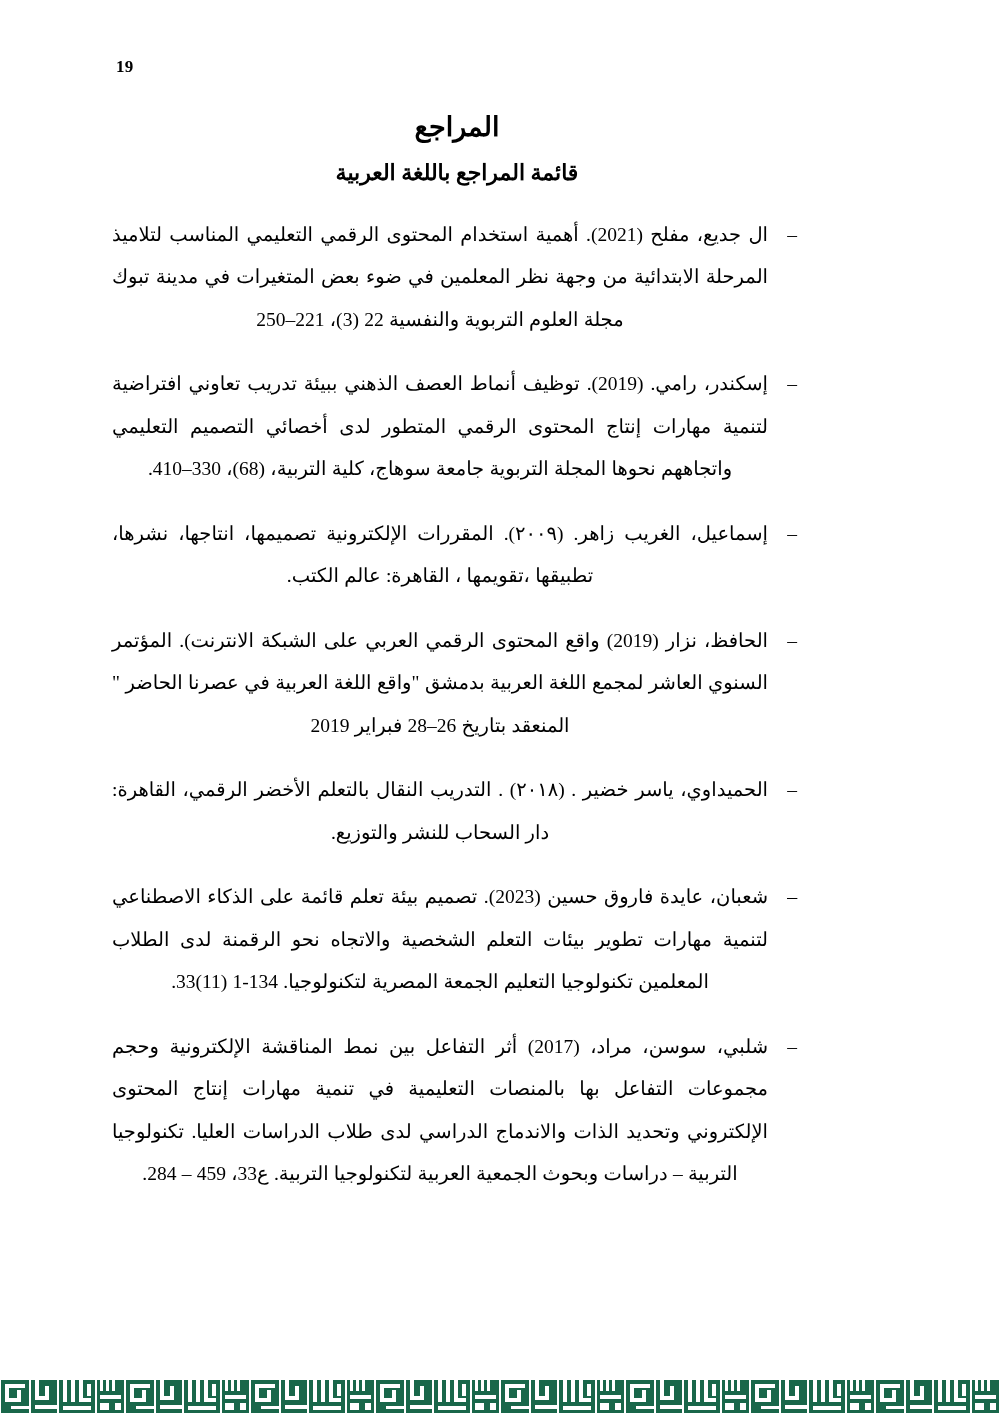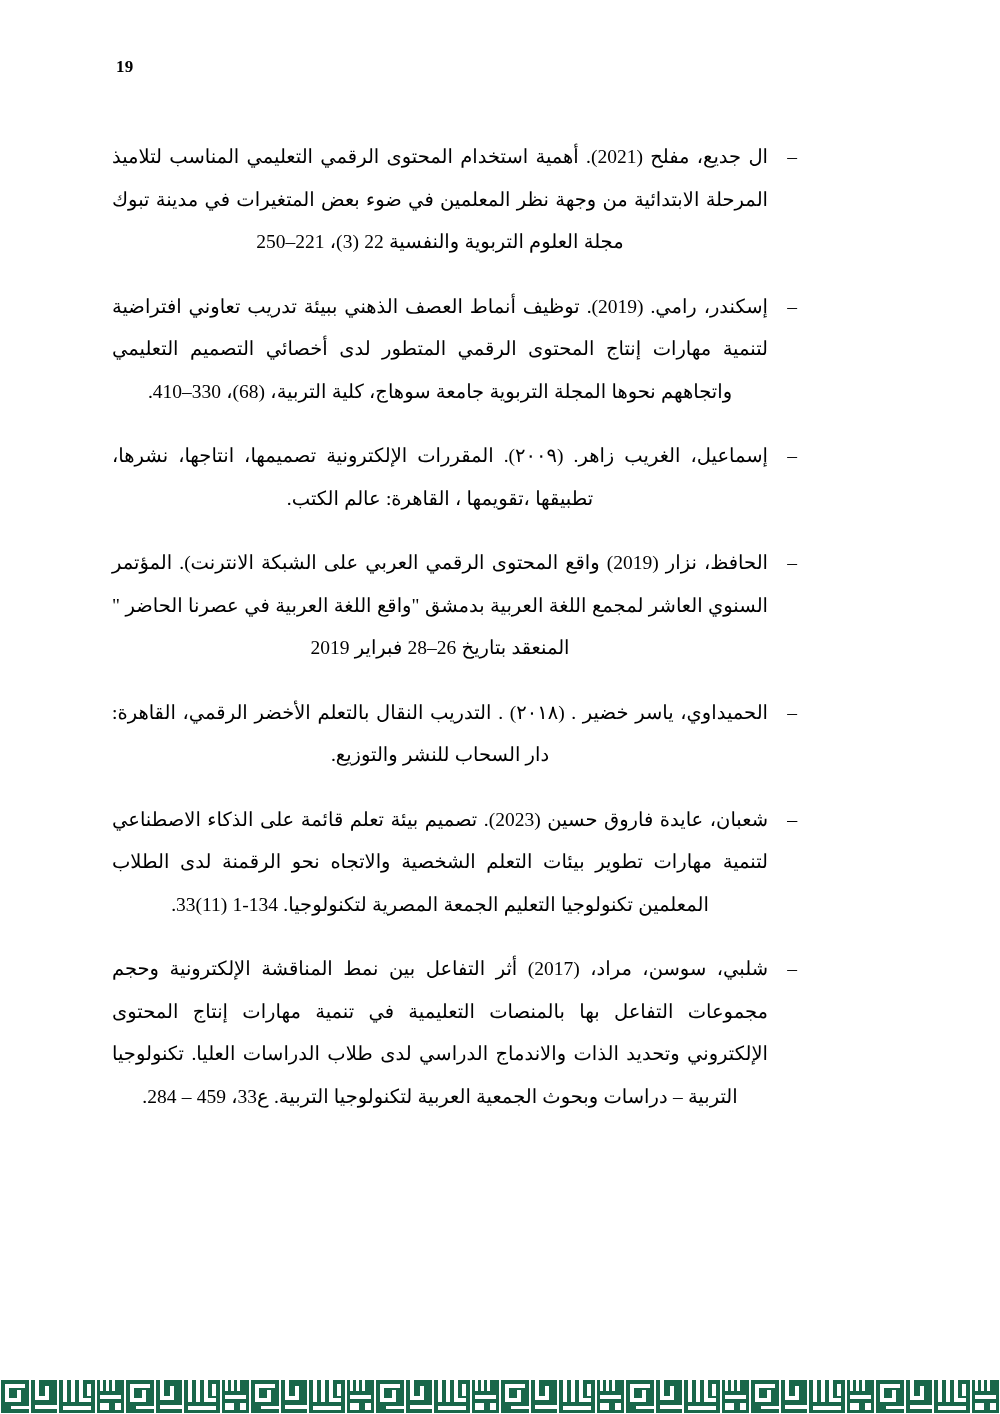--- a/index.html
+++ b/index.html
@@ -110,21 +110,23 @@
 </style>
 </head>
 <body>
 
 <div class="page">
 
   <div class="page-number">19</div>
 
   <div class="content">
 
+    <h1 class="doc-title">المراجع</h1>
 
+    <h2 class="doc-subtitle">قائمة المراجع باللغة العربية</h2>
 
     <div class="ref-list">
         <div class="ref-item"><span class="dash">–</span><span>ال جديع، مفلح (2021). أهمية استخدام المحتوى الرقمي التعليمي المناسب لتلاميذ المرحلة الابتدائية من وجهة نظر المعلمين في ضوء بعض المتغيرات في مدينة تبوك مجلة العلوم التربوية والنفسية 22 (3)، 221–250</span></div>
         <div class="ref-item"><span class="dash">–</span><span>إسكندر، رامي. (2019). توظيف أنماط العصف الذهني ببيئة تدريب تعاوني افتراضية لتنمية مهارات إنتاج المحتوى الرقمي المتطور لدى أخصائي التصميم التعليمي واتجاههم نحوها المجلة التربوية جامعة سوهاج، كلية التربية، (68)، 330–410.</span></div>
         <div class="ref-item"><span class="dash">–</span><span>إسماعيل، الغريب زاهر. (٢٠٠٩). المقررات الإلكترونية تصميمها، انتاجها، نشرها، تطبيقها ،تقويمها ، القاهرة: عالم الكتب.</span></div>
         <div class="ref-item"><span class="dash">–</span><span>الحافظ، نزار (2019) واقع المحتوى الرقمي العربي على الشبكة الانترنت). المؤتمر السنوي العاشر لمجمع اللغة العربية بدمشق "واقع اللغة العربية في عصرنا الحاضر " المنعقد بتاريخ 26–28 فبراير 2019</span></div>
         <div class="ref-item"><span class="dash">–</span><span>الحميداوي، ياسر خضير . (٢٠١٨) . التدريب النقال بالتعلم الأخضر الرقمي، القاهرة: دار السحاب للنشر والتوزيع.</span></div>
         <div class="ref-item ref-short"><span class="dash">–</span></div>
         <div class="ref-item"><span class="dash">–</span></div>
         <div class="ref-item"><span class="dash">–</span><span>شعبان، عايدة فاروق حسين (2023). تصميم بيئة تعلم قائمة على الذكاء الاصطناعي لتنمية مهارات تطوير بيئات التعلم الشخصية والاتجاه نحو الرقمنة لدى الطلاب المعلمين تكنولوجيا التعليم الجمعة المصرية لتكنولوجيا. 134-1 (11)33.</span></div>

